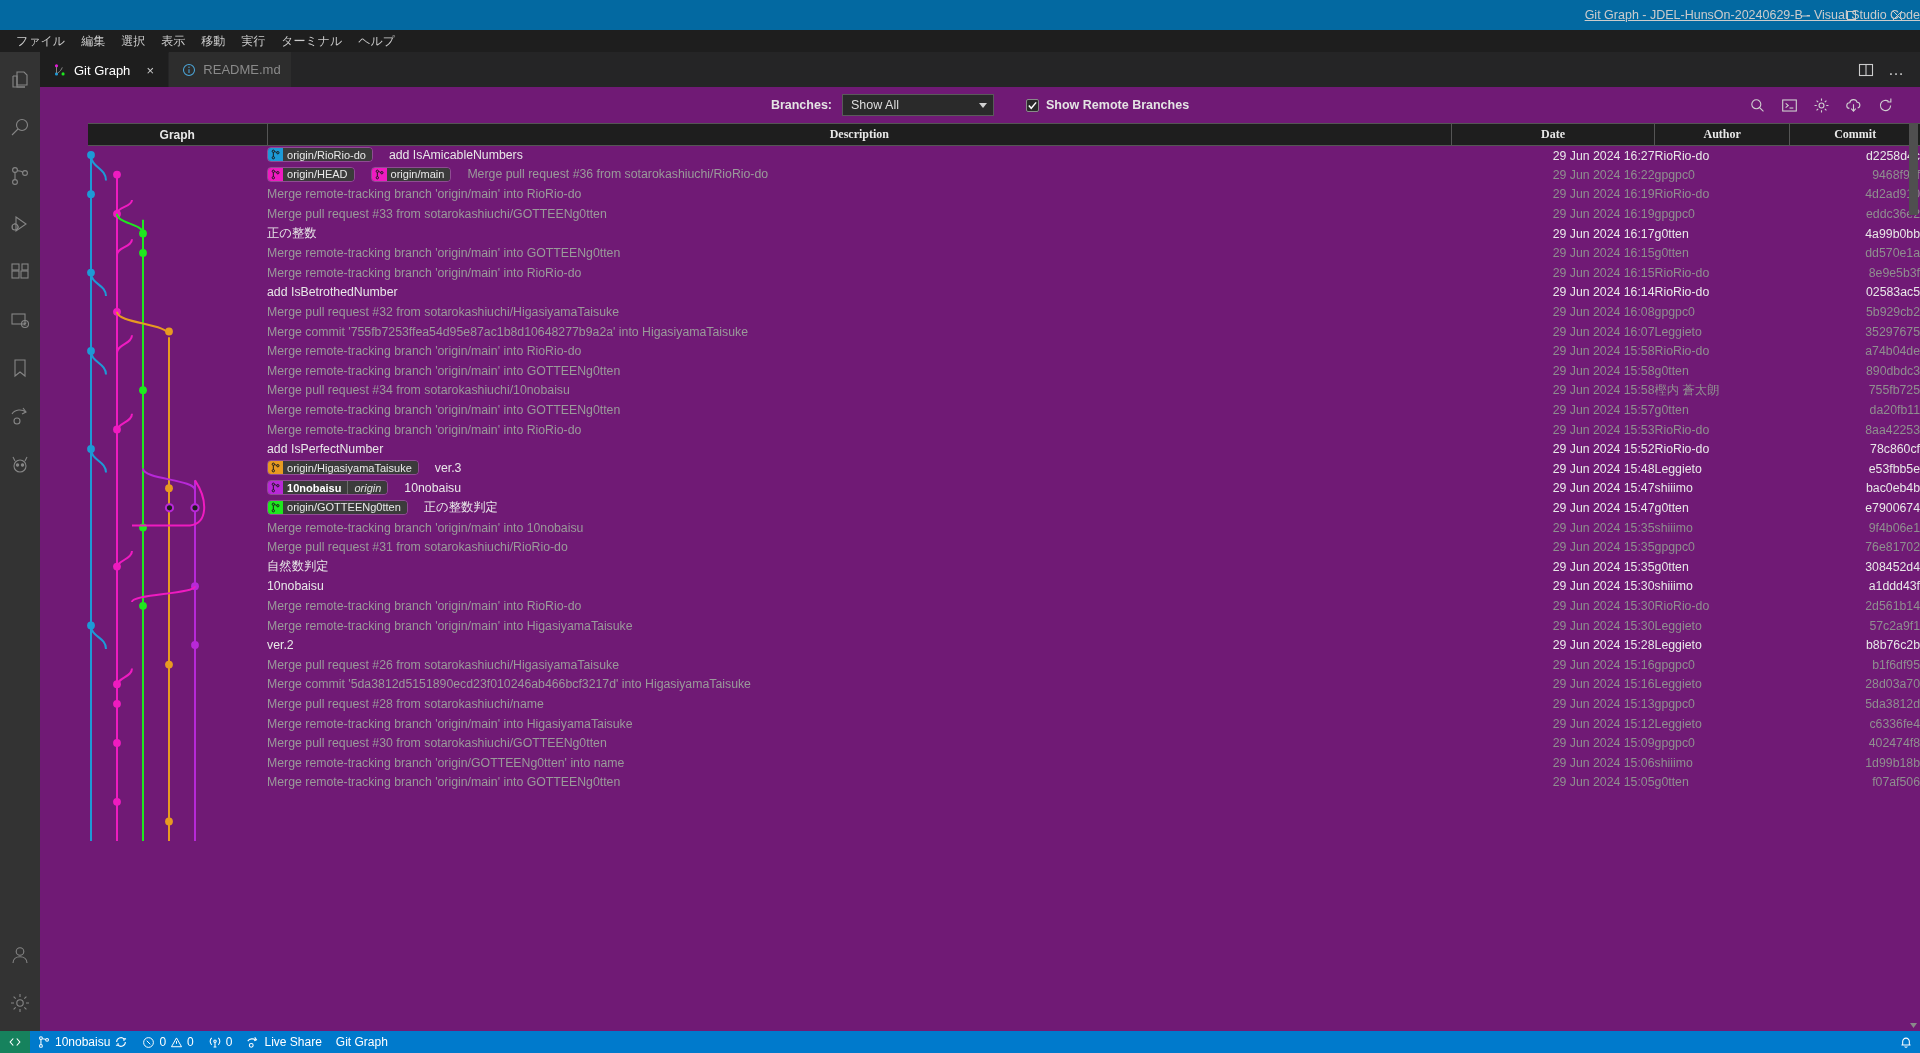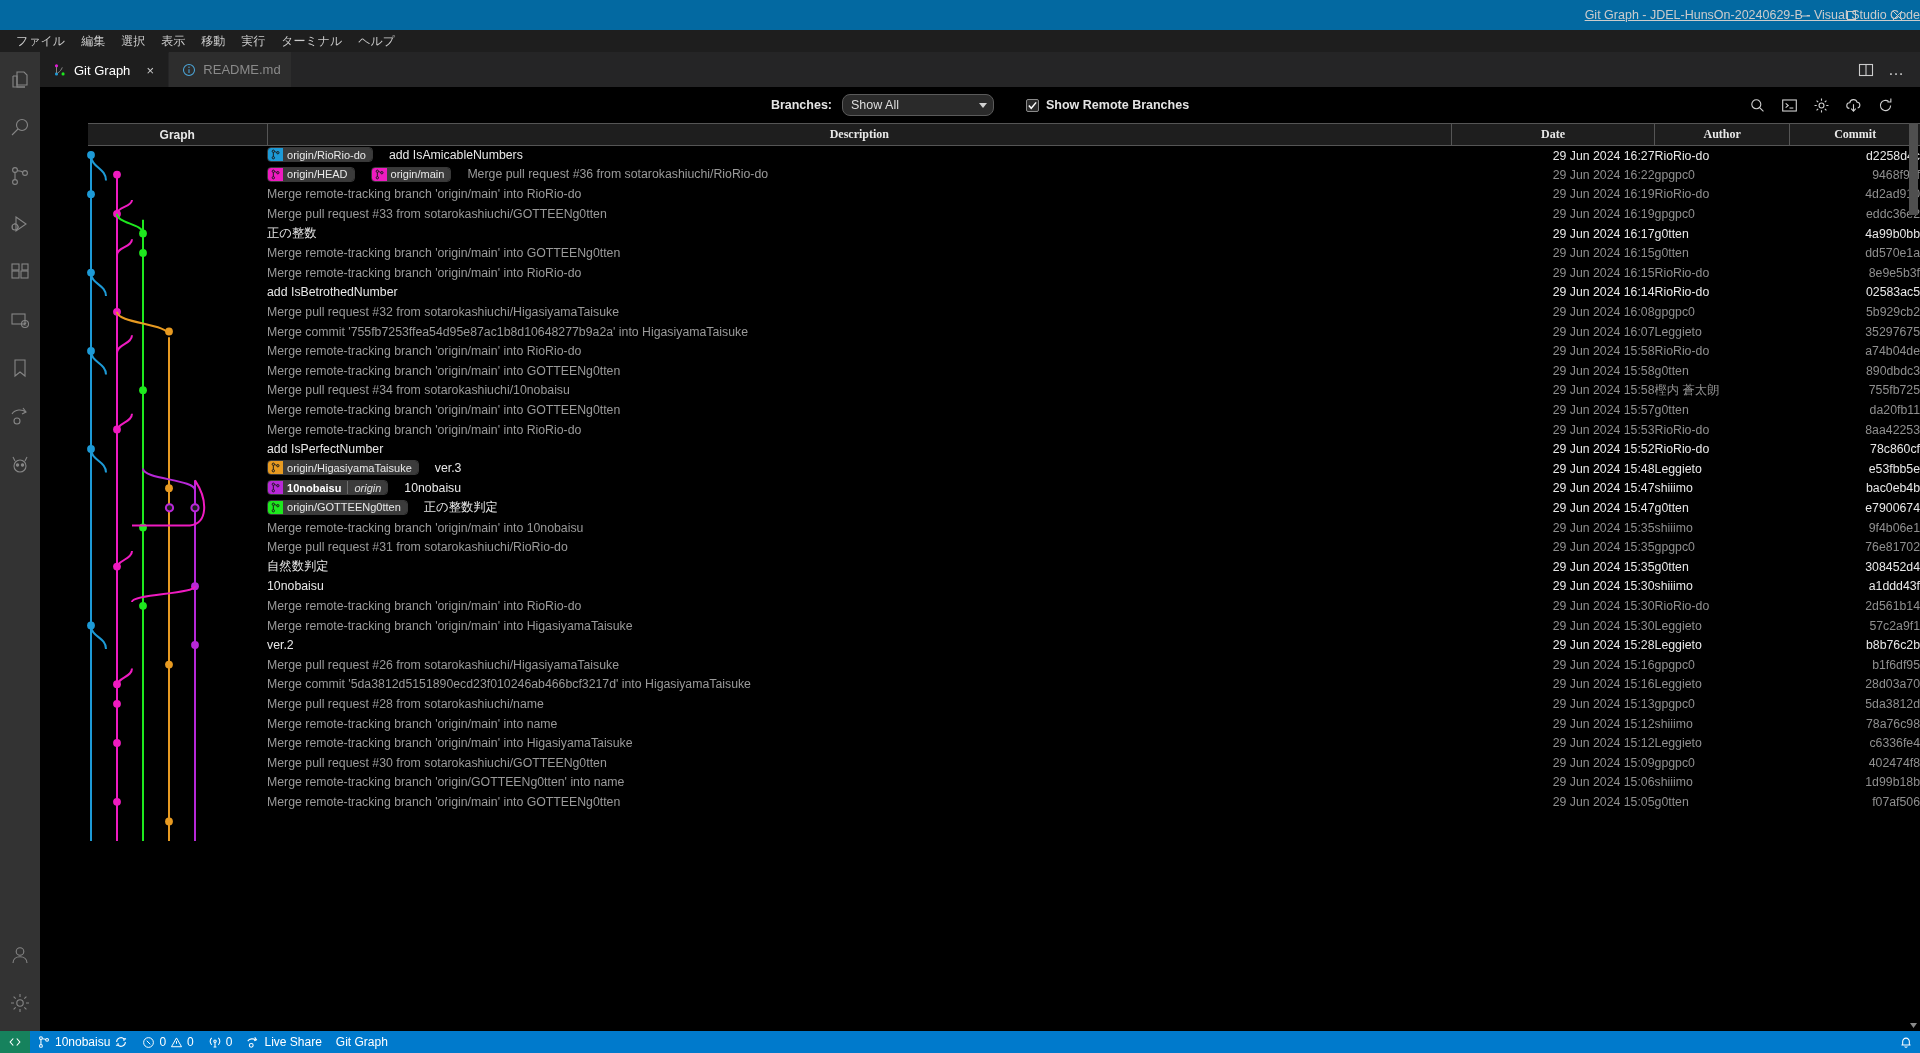--- a/index.html
+++ b/index.html
@@ -52,30 +52,30 @@
          color:#8a8a8a; background:#2d2d2d; border-right:1px solid #252526; max-width:240px; }
   .tab.active { background:#1e1e1e; color:#ffffff; border-top:1px solid #1e1e1e; }
   .tab .tabicon { width:16px; height:16px; display:flex; align-items:center; justify-content:center; }
   .tab .tabclose { margin-left:6px; width:16px; height:16px; display:flex; align-items:center;
                    justify-content:center; font-size:13px; color:#ccc; }
   .tabs-right { margin-left:auto; display:flex; align-items:center; gap:2px; padding-right:10px; }
   .tabs-right .tbtn { width:28px; height:28px; display:flex; align-items:center; justify-content:center;
                       color:#cccccc; }
 
   
-  .gg { flex:1 1 auto; display:flex; flex-direction:column; background:#000000; min-height:0;
+  .gg { flex:1 1 auto; display:flex; flex-direction:column; background:#701a75; min-height:0;
         position:relative; }
 
   .controls { height:36px; flex:0 0 36px; display:flex; align-items:center; position:relative;
               padding:0 0 0 0; }
   .controls-center { position:absolute; left:0; right:0; display:flex; align-items:center;
                      justify-content:center; gap:10px; }
   .ctrl-label { font-size:12.5px; color:#e4e4e4; font-weight:bold; }
   .select {
-    width:152px; height:22px; background:#2a2a2a; border:1px solid #5a5a5a; border-radius:8px;
+    width:152px; height:22px; background:#2a2a2a; border:1px solid #5a5a5a; border-radius:0;
     display:flex; align-items:center; padding:0 6px 0 8px; font-size:12.5px; color:#dddddd;
     position:relative;
   }
   .select .caret { margin-left:auto; width:0;height:0;border-left:4px solid transparent;
                    border-right:4px solid transparent;border-top:5px solid #d0d0d0; }
   .checkwrap { display:flex; align-items:center; gap:7px; margin-left:22px; }
   .checkbox { width:13px; height:13px; border:1px solid #8a8a8a; border-radius:2px; background:#2a2a2a;
               display:flex; align-items:center; justify-content:center; }
   .checkbox svg { width:11px; height:11px; }
   .check-label { font-size:12.5px; color:#e4e4e4; font-weight:bold; }
@@ -636,27 +636,20 @@
                 <td class="date">29 Jun 2024 15:16</td>
                 <td class="author">Leggieto</td>
                 <td class="commit">28d03a70</td>
               </tr>
               <tr>
                 <td></td>
                 <td class="desc"><span>Merge pull request #28 from sotarokashiuchi/name</span></td>
                 <td class="date">29 Jun 2024 15:13</td>
                 <td class="author">gpgpc0</td>
                 <td class="commit">5da3812d</td>
-              </tr>
-              <tr>
-                <td></td>
-                <td class="desc"><span>Merge remote-tracking branch 'origin/main' into name</span></td>
-                <td class="date">29 Jun 2024 15:12</td>
-                <td class="author">shiiimo</td>
-                <td class="commit">78a76c98</td>
               </tr>
               <tr>
                 <td></td>
                 <td class="desc"><span>Merge remote-tracking branch 'origin/main' into HigasiyamaTaisuke</span></td>
                 <td class="date">29 Jun 2024 15:12</td>
                 <td class="author">Leggieto</td>
                 <td class="commit">c6336fe4</td>
               </tr>
               <tr>
                 <td></td>

